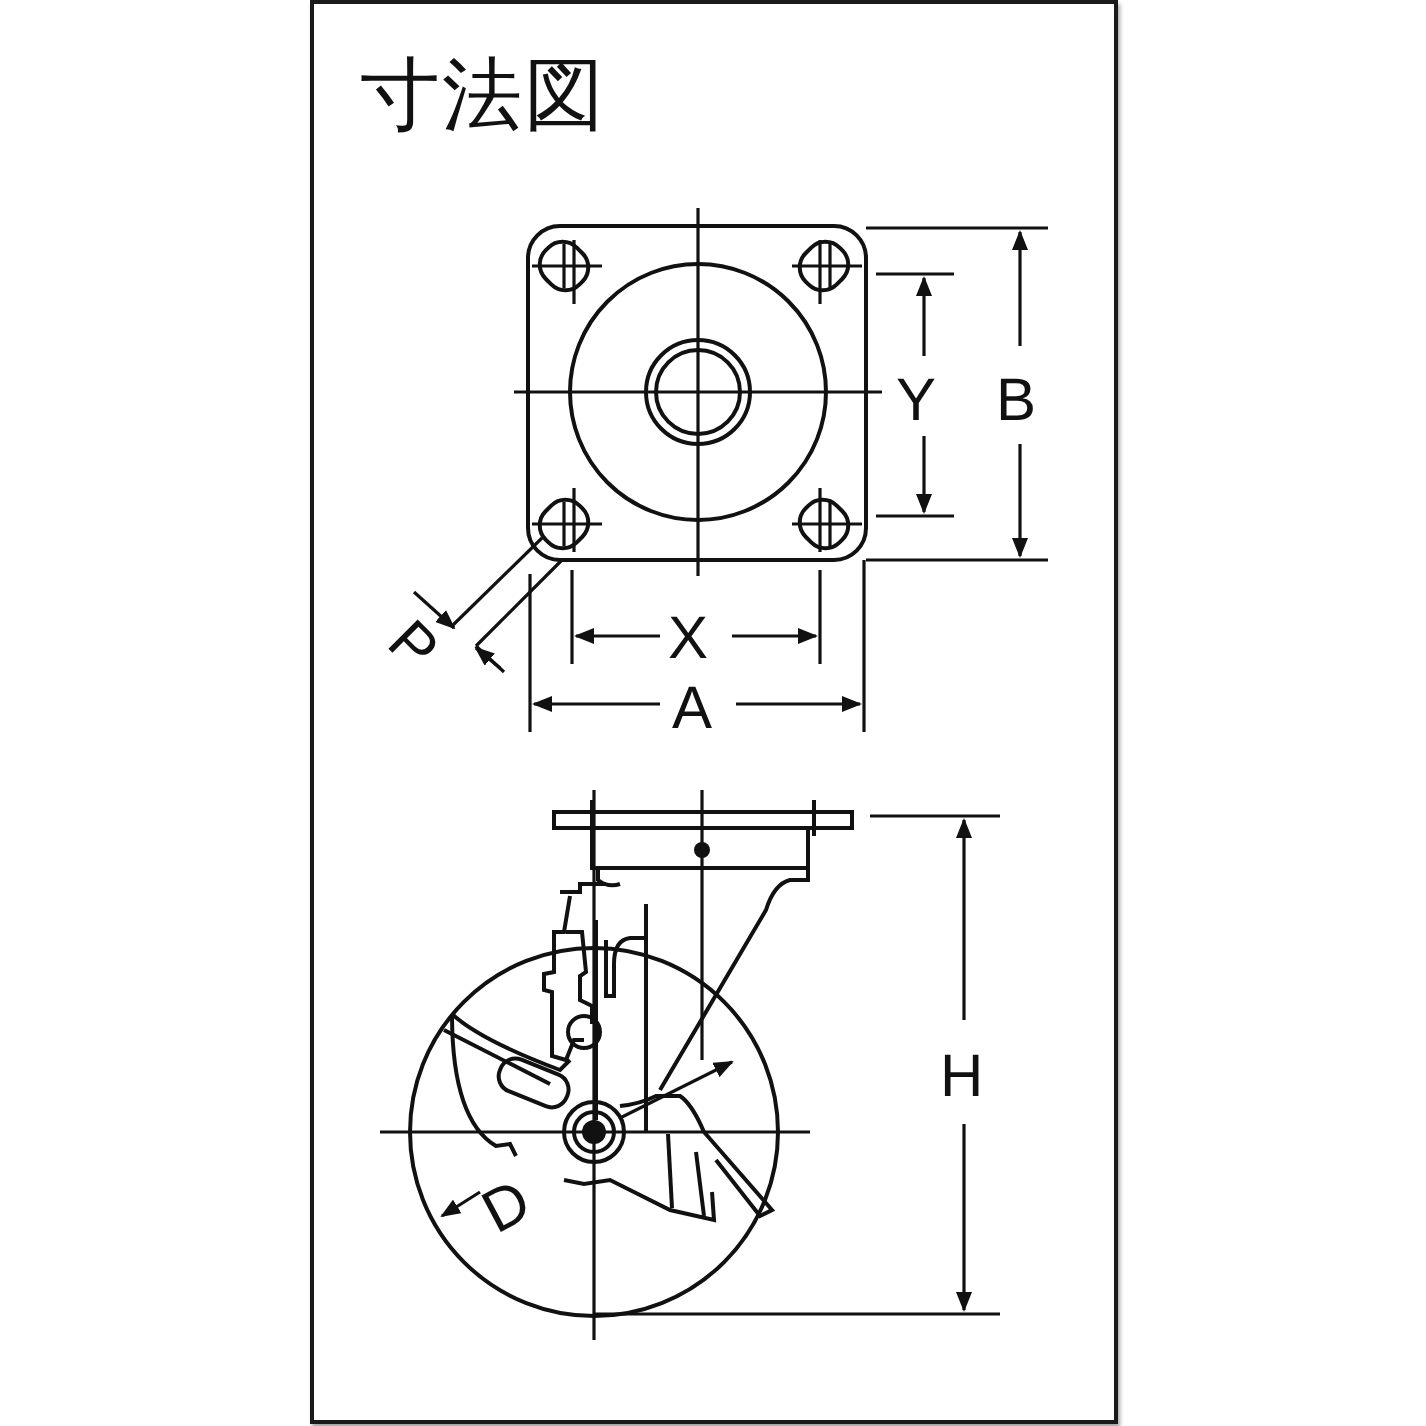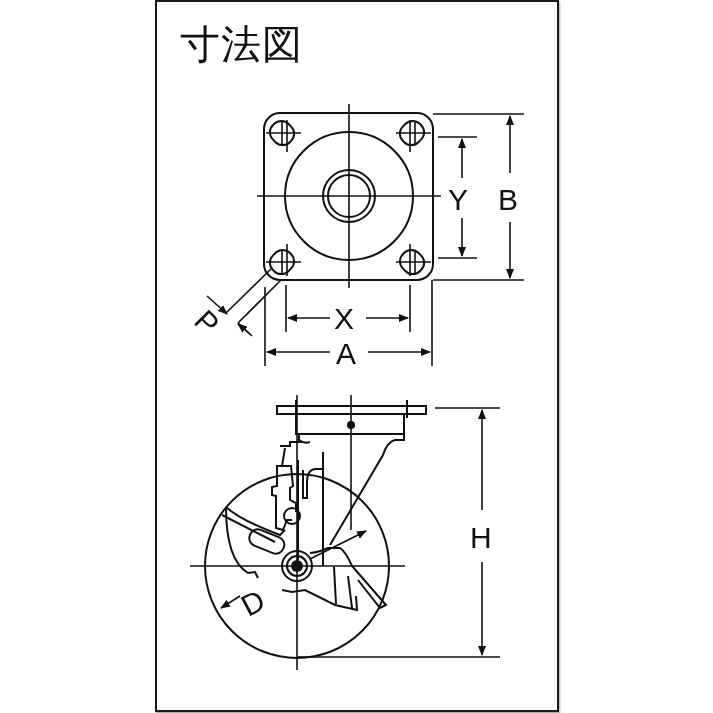--- a/index.html
+++ b/index.html
@@ -4,21 +4,21 @@
   <style>
     html, body { margin: 0; padding: 0; background: #ffffff; }
     body { width: 713px; height: 713px; position: relative; overflow: hidden; font-family: "DejaVu Sans", sans-serif; }
     .frame {
       position: absolute; left: 155px; top: 0px; width: 400px; height: 708px;
       border: 2px solid #1a1a1a; box-shadow: 1px 2px 2px rgba(0,0,0,0.35);
       background: #fff; box-sizing: content-box;
     }
     .title {
       position: absolute; left: 180px; top: 24px;
-      font-family: Liberation Mono, monospace; font-size: 40px; color: #111;
+      font-family: Liberation Sans, sans-serif; font-size: 40px; color: #111;
       letter-spacing: 1px; line-height: 48px;
     }
     svg.drawing { position: absolute; left: 0; top: 0; }
     .ln { stroke: #111; stroke-width: 2; fill: none; stroke-linecap: butt; }
     .thin { stroke: #111; stroke-width: 1.6; fill: none; }
     .lbl { font-family: "Liberation Sans", sans-serif; font-size: 30px; fill: #111; }
     .arrowhead { fill: #111; stroke: none; }
   </style>
 </head>
 <body>

